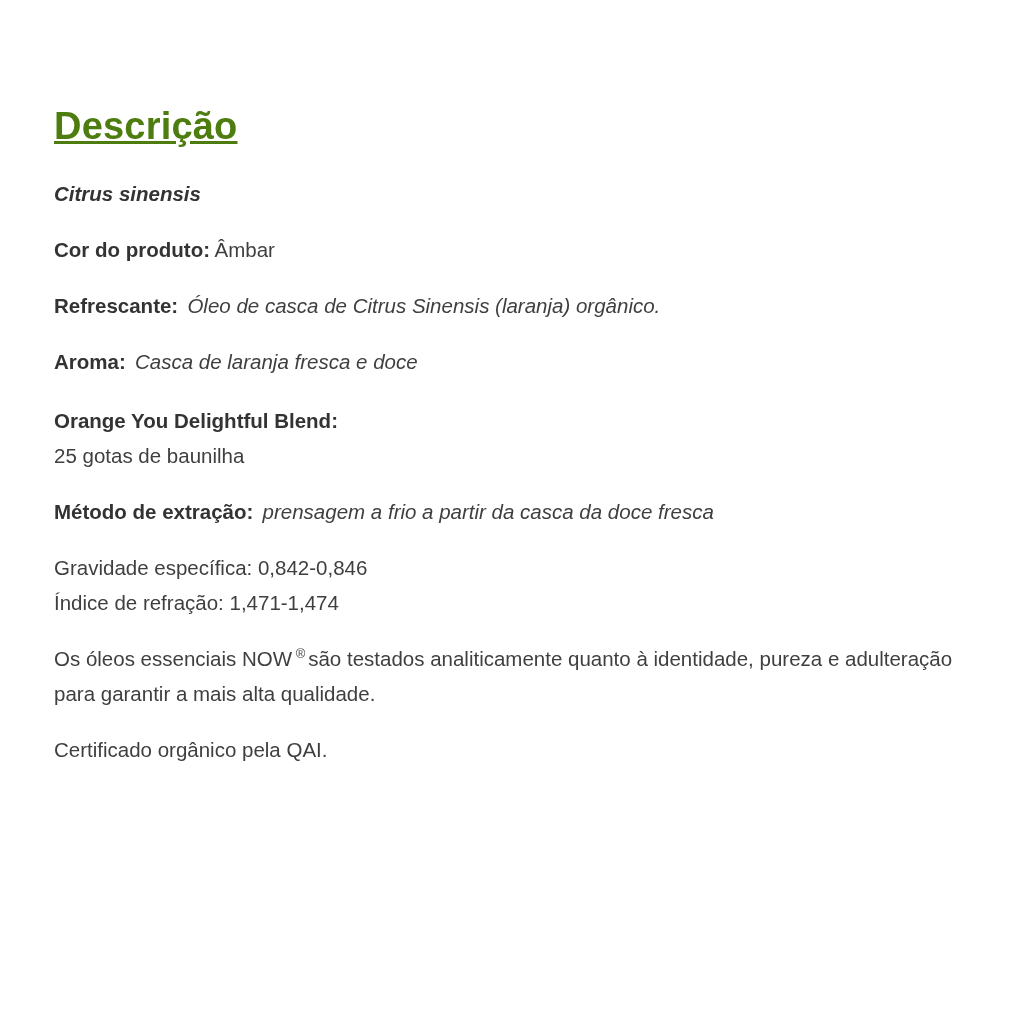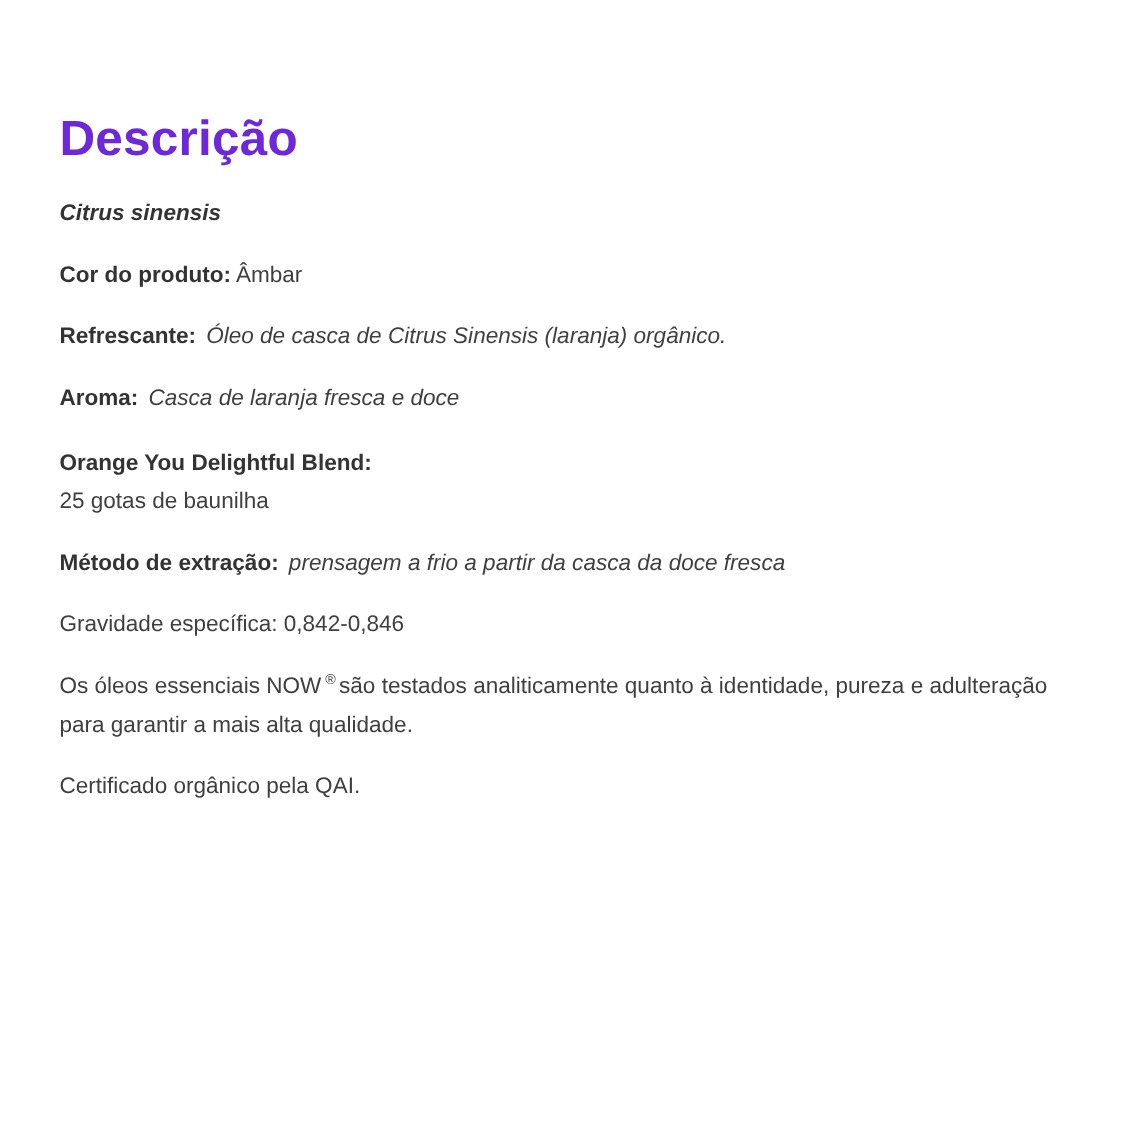--- a/index.html
+++ b/index.html
@@ -18,25 +18,26 @@
     box-sizing: border-box;
     width: 1024px;
     height: 1024px;
     padding: 103px 54px 0 54px;
   }
   .content {
     width: 912px;
   }
   h1.title {
     margin: 0 0 27px 0;
-    font-size: 45px;
+    font-size: 38px;
     line-height: 46px;
     font-weight: 700;
-    color: #6d28d9;
+    color: #4d7c0f;
     letter-spacing: 0.2px;
+    text-decoration: underline;
   }
   p.block {
     margin: 21px 0;
     font-size: 20.5px;
     line-height: 35px;
     font-weight: 400;
     color: #3f3f3f;
   }
   p.block:first-of-type { margin-top: 0; }
   .label {
@@ -92,20 +93,21 @@
       <span class="line sub-heading">Orange You Delightful Blend:</span>
       <span class="line">25 gotas de baunilha</span>
     </p>
 
     <p class="block">
       <span class="label">Método de extração:</span><span class="value-wide">prensagem a frio a partir da casca da doce fresca</span>
     </p>
 
     <p class="block">
       <span class="line">Gravidade específica: 0,842-0,846</span>
+      <span class="line">Índice de refração: 1,471-1,474</span>
     </p>
 
     <p class="block">
       <span>Os óleos essenciais NOW</span><sup class="reg">®</sup><span>são testados analiticamente quanto à identidade, pureza e adulteração para garantir a mais alta qualidade.</span>
     </p>
 
     <p class="block">
       <span>Certificado orgânico pela QAI.</span>
     </p>
 

